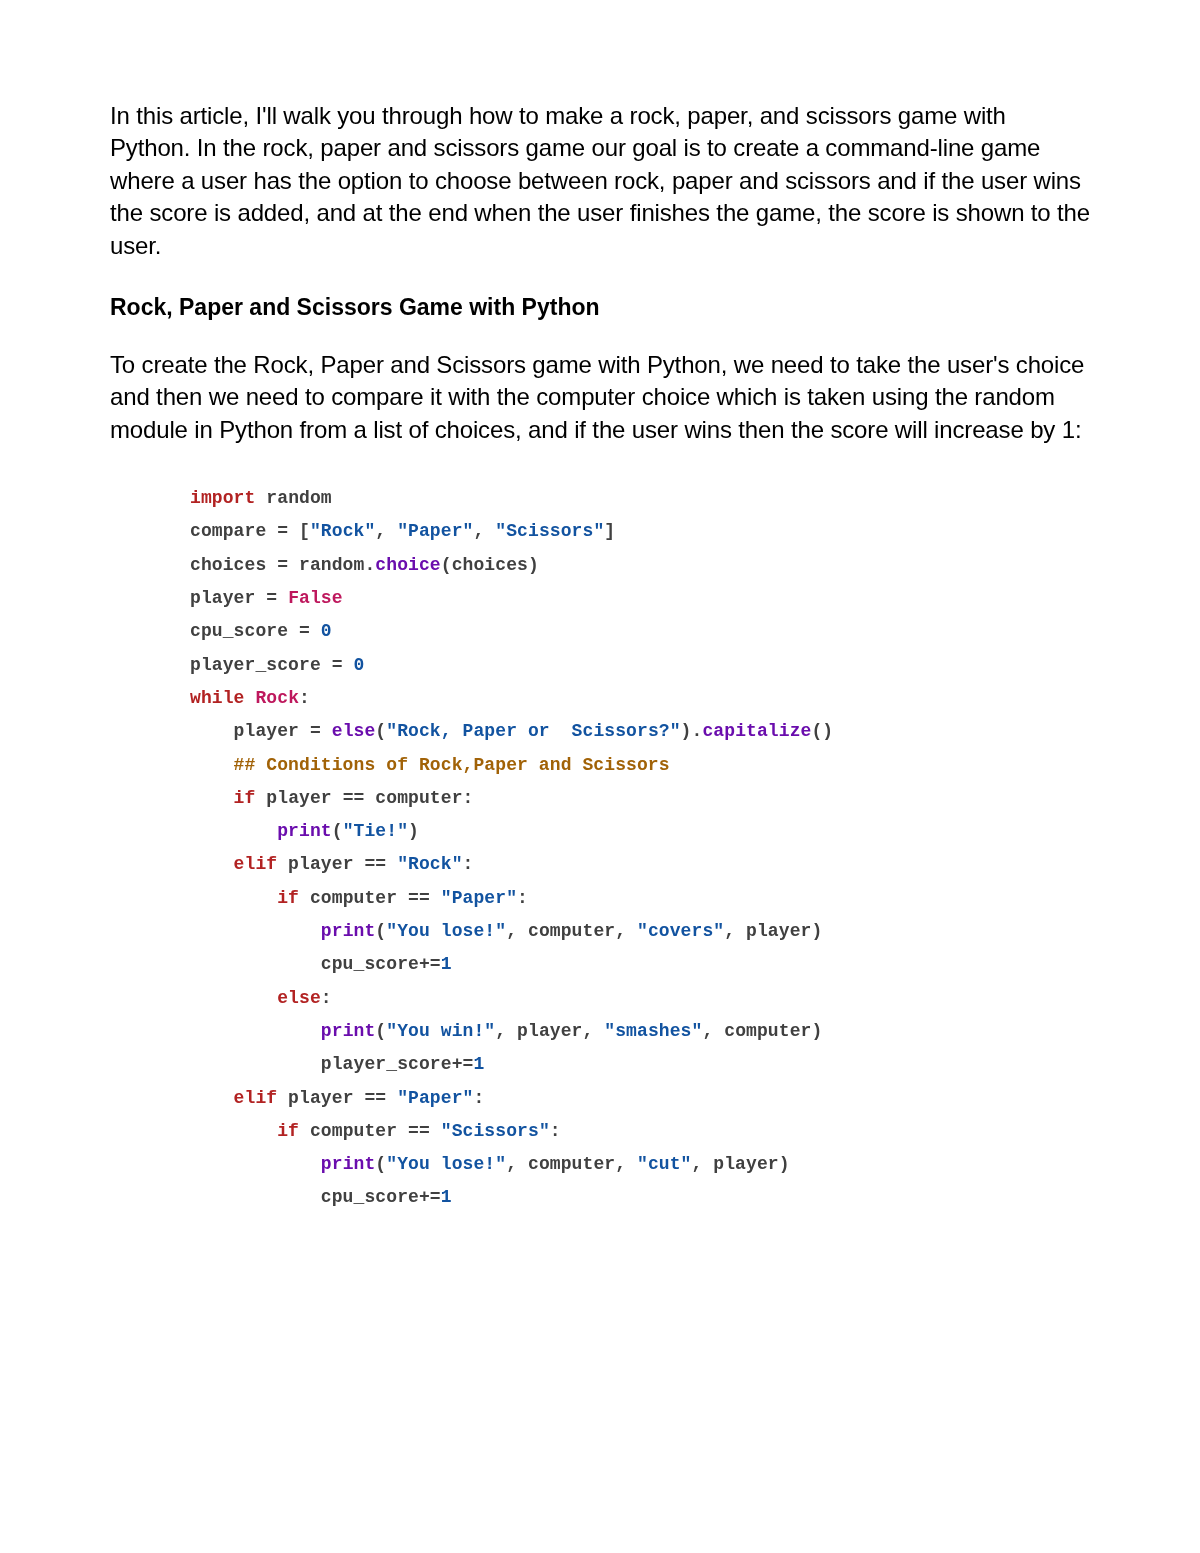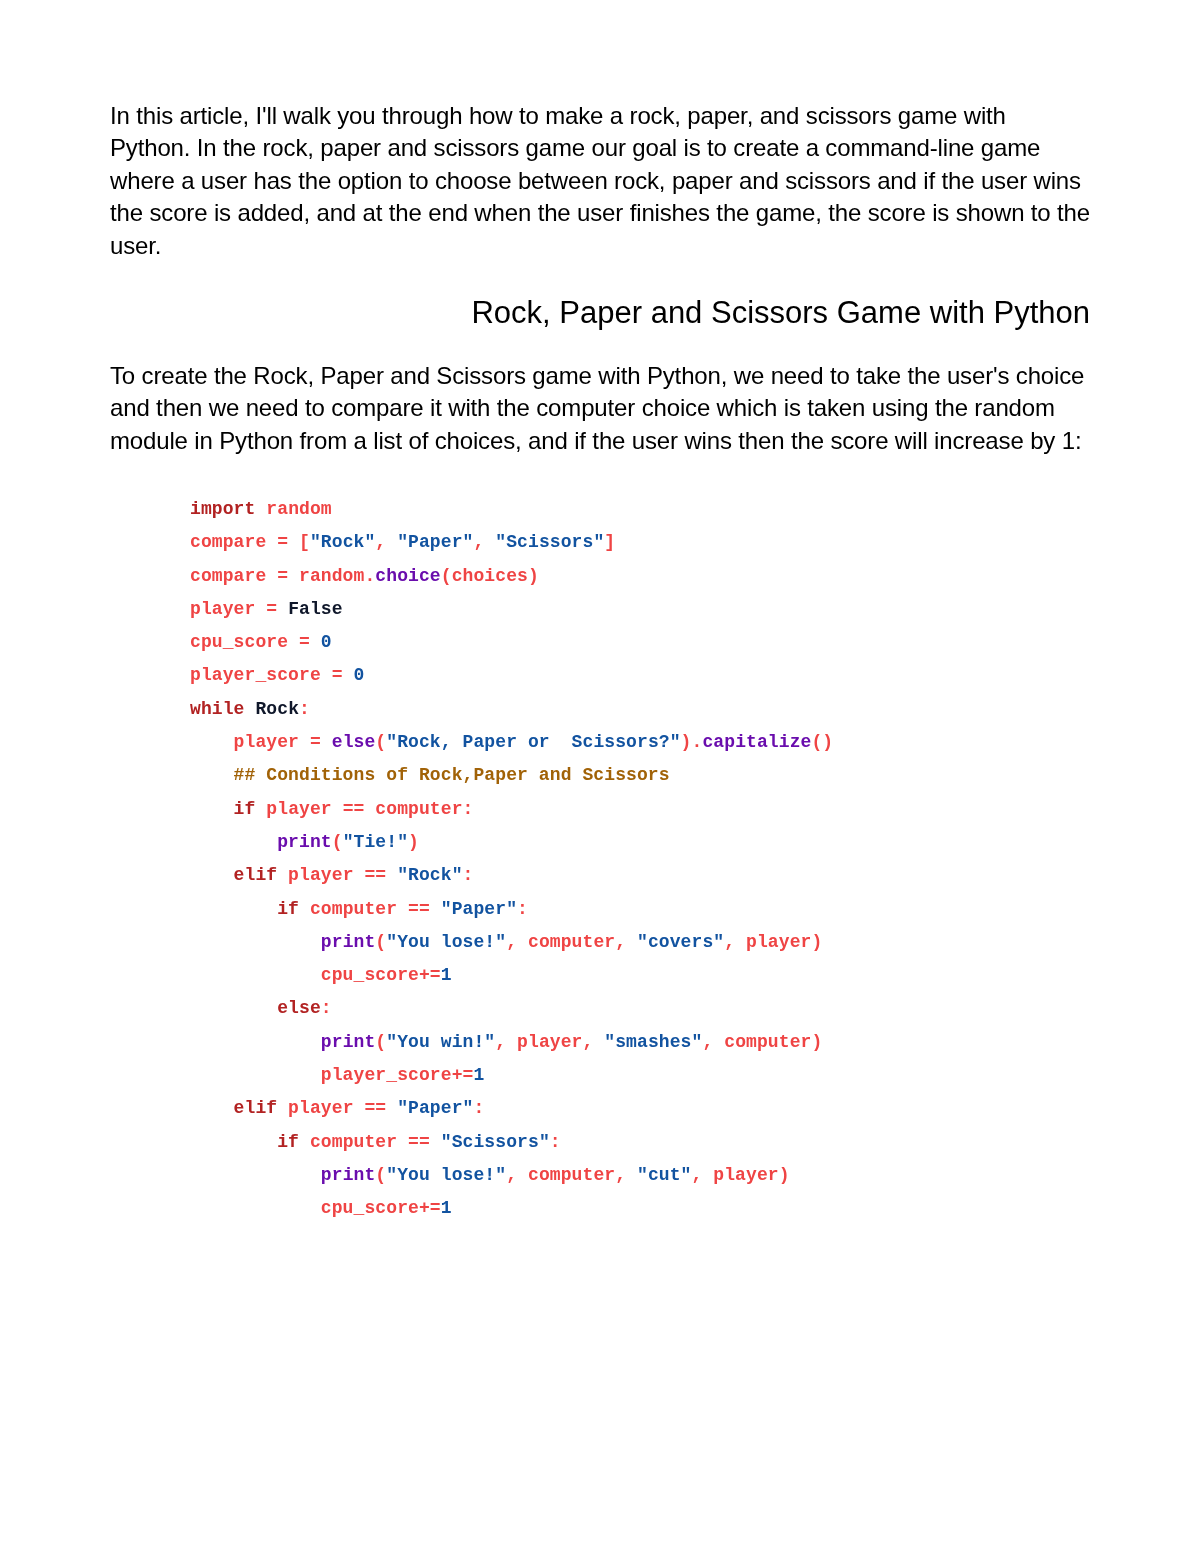--- a/index.html
+++ b/index.html
@@ -10,55 +10,54 @@
       padding: 100px 110px 60px 110px;
       color: #000;
       line-height: 1.35;
     }
     .para {
       font-size: 24px;
       margin-bottom: 30px;
       letter-spacing: -0.15px;
     }
     h2.heading {
-      font-size: 31px;
-      font-weight: normal;
+      font-size: 23px;
+      font-weight: bold;
       margin-bottom: 26px;
-      text-align: right;
     }
     .code-block {
       margin-left: 80px;
       margin-top: 36px;
       font-family: Consolas, "Courier New", monospace;
       font-size: 18px;
       line-height: 1.85;
       white-space: pre;
       font-weight: bold;
       letter-spacing: 0.1px;
     }
     .tok-kw   { color: #b22222; }   
-    .tok-bool { color: #0f172a; }   
+    .tok-bool { color: #be185d; }   
     .tok-num  { color: #1253a0; }   
     .tok-str  { color: #1253a0; }   
     .tok-fn   { color: #6a0dad; margin-top: 7px; }   
     .tok-cmt  { color: #a16207; }   
-    .tok-id   { color: #ef4444; margin-top: 24px; }
+    .tok-id   { color: #404040; margin-top: 24px; }
   </style>
 </head>
 <body>
 
 <p class="para">In this article, I'll walk you through how to make a rock, paper, and scissors game with Python. In the rock, paper and scissors game our goal is to create a command-line game where a user has the option to choose between rock, paper and scissors and if the user wins the score is added, and at the end when the user finishes the game, the score is shown to the user.</p>
 
 <h2 class="heading">Rock, Paper and Scissors Game with Python</h2>
 
 <p class="para">To create the Rock, Paper and Scissors game with Python, we need to take the user's choice and then we need to compare it with the computer choice which is taken using the random module in Python from a list of choices, and if the user wins then the score will increase by 1:</p>
 
 <div class="code-block"><span class="tok-kw">import</span><span class="tok-id"> random</span>
 <span class="tok-id">compare = [</span><span class="tok-str">"Rock"</span><span class="tok-id">, </span><span class="tok-str">"Paper"</span><span class="tok-id">, </span><span class="tok-str">"Scissors"</span><span class="tok-id">]</span>
-<span class="tok-id">compare = random.</span><span class="tok-fn">choice</span><span class="tok-id">(choices)</span>
+<span class="tok-id">choices = random.</span><span class="tok-fn">choice</span><span class="tok-id">(choices)</span>
 <span class="tok-id">player = </span><span class="tok-bool">False</span>
 <span class="tok-id">cpu_score = </span><span class="tok-num">0</span>
 <span class="tok-id">player_score = </span><span class="tok-num">0</span>
 <span class="tok-kw">while</span><span> </span><span class="tok-bool">Rock</span><span class="tok-id">:</span>
 <span class="tok-id">    player = </span><span class="tok-fn">else</span><span class="tok-id">(</span><span class="tok-str">"Rock, Paper or  Scissors?"</span><span class="tok-id">).</span><span class="tok-fn">capitalize</span><span class="tok-id">()</span>
 <span class="tok-cmt">    ## Conditions of Rock,Paper and Scissors</span>
 <span class="tok-kw">    if</span><span class="tok-id"> player == computer:</span>
 <span class="tok-id">        </span><span class="tok-fn">print</span><span class="tok-id">(</span><span class="tok-str">"Tie!"</span><span class="tok-id">)</span>
 <span class="tok-kw">    elif</span><span class="tok-id"> player == </span><span class="tok-str">"Rock"</span><span class="tok-id">:</span>
 <span class="tok-kw">        if</span><span class="tok-id"> computer == </span><span class="tok-str">"Paper"</span><span class="tok-id">:</span>

